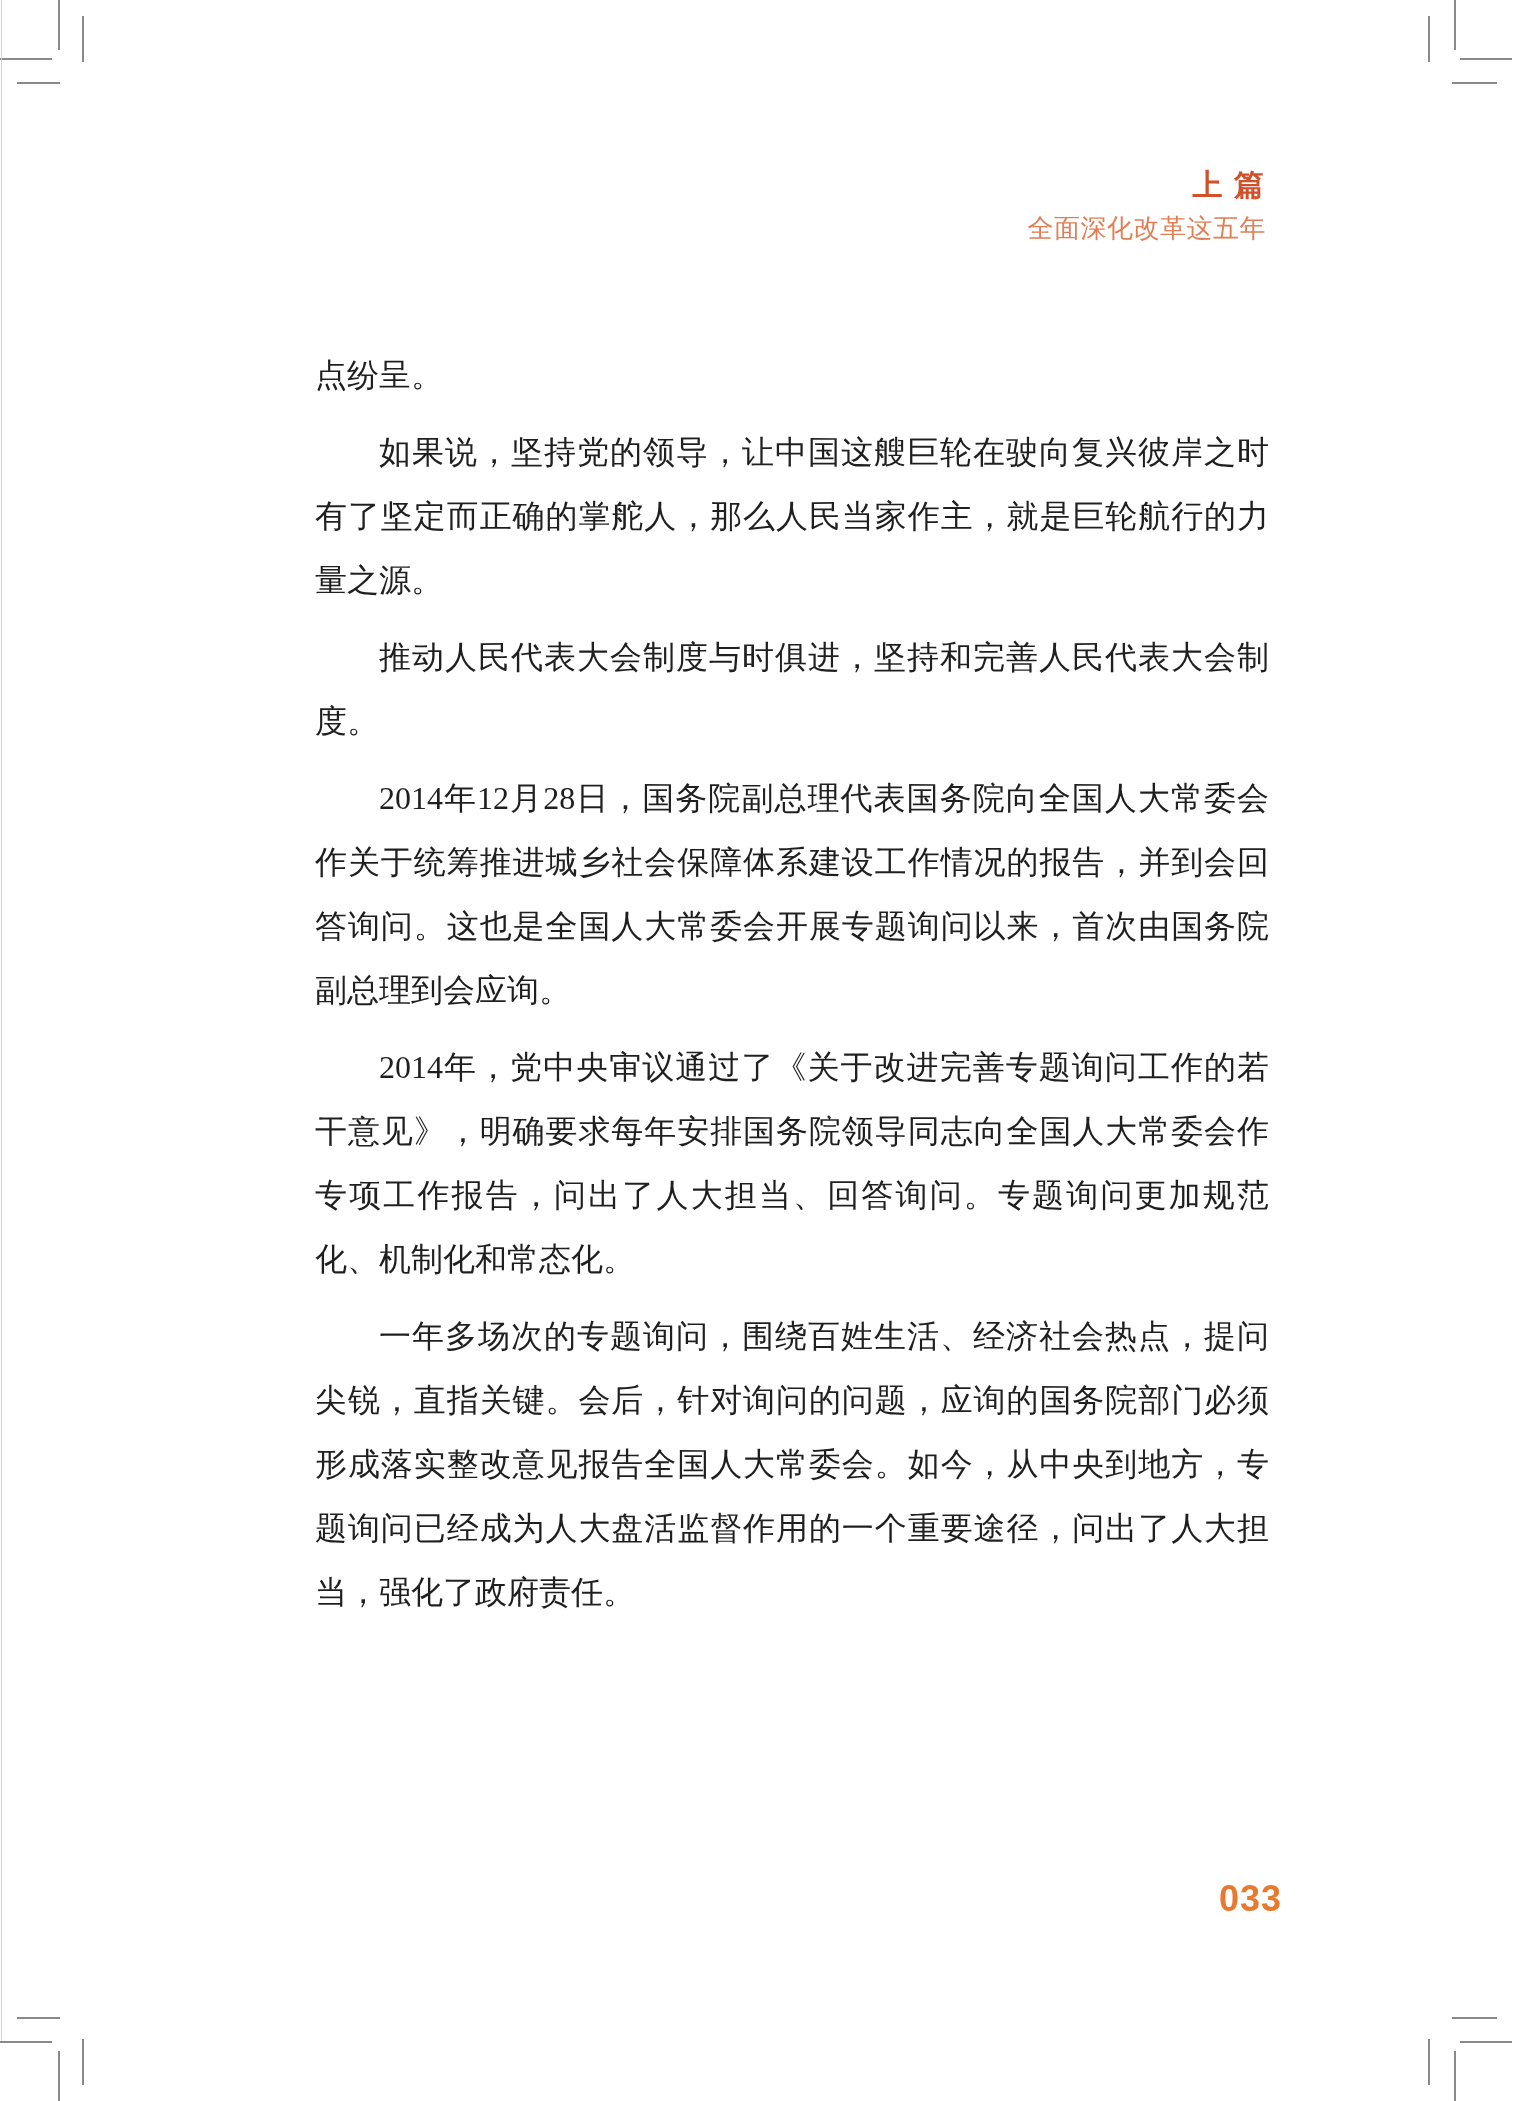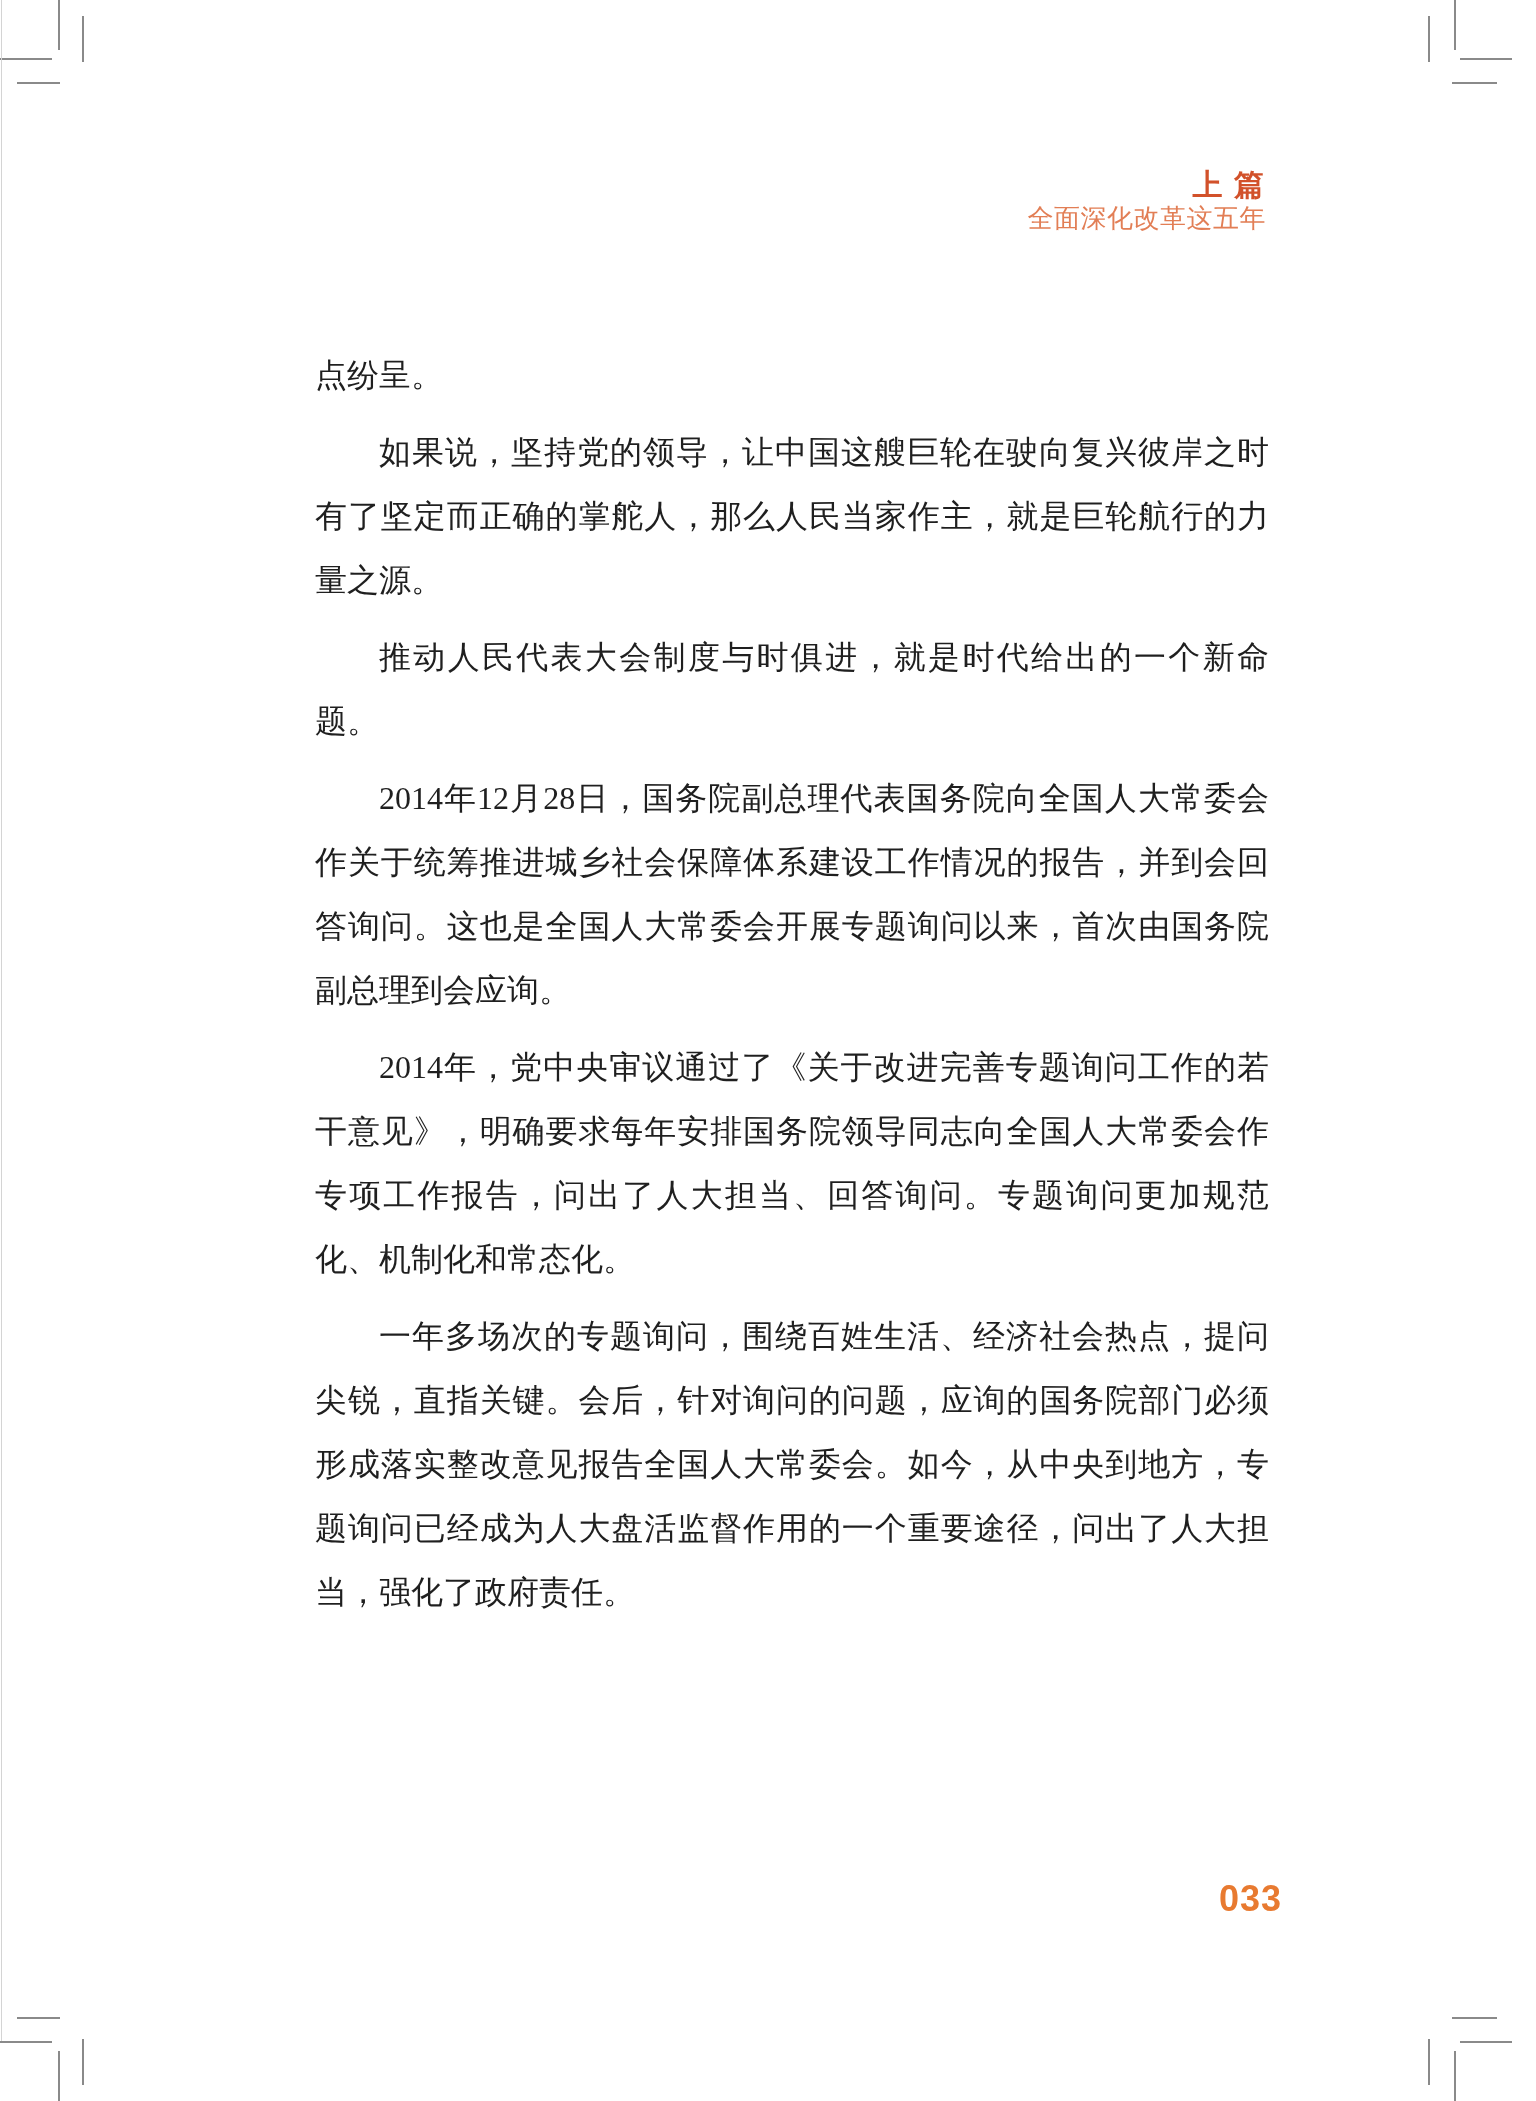--- a/index.html
+++ b/index.html
@@ -37,21 +37,21 @@
   .br.h1{right:0;bottom:58px;width:52px;height:2px}
   .br.h2{right:15px;bottom:82px;width:45px;height:2px}
   .page-edge{position:absolute;left:1px;top:0;width:1px;height:2041px;background:#d4d4d4;}
   
   .running-head{position:absolute;top:168px;right:246px;text-align:right;}
   .part-label{
     font-size:30px;line-height:34px;font-weight:700;
     letter-spacing:2px;color:var(--color-part_label,#d2512a);
   }
   .book-title{
-    margin-top:2px;font-size:26px;line-height:30px;font-weight:400;
+    margin-top:12px;font-size:26px;line-height:30px;font-weight:400;
     letter-spacing:0.5px;color:var(--color-book_title,#e27e55);
   }
   
   #body-text{
     position:absolute;left:302px;top:330px;width:980px;
     color:var(--color-body_text,#1f1f1f);
     font-size:32px;line-height:64px;
     text-align:justify;text-justify:inter-ideograph;
   }
   #body-text p{margin:13px;padding:0;}
@@ -98,21 +98,21 @@
   <div class="page-edge"></div>
 
   <header class="running-head">
     <div class="part-label">上 篇</div>
     <div class="book-title">全面深化改革这五年</div>
   </header>
 
   <main id="body-text">
       <p>点纷呈。</p>
       <p class="indent">如果说，坚持党的领导，让中国这艘巨轮在驶向复兴彼岸之时有了坚定而正确的掌舵人，那么人民当家作主，就是巨轮航行的力量之源。</p>
-      <p class="indent">推动人民代表大会制度与时俱进，就是时代给出的一个新命题。</p>
+      <p class="indent">推动人民代表大会制度与时俱进，坚持和完善人民代表大会制度。</p>
       <p class="indent">2014年12月28日，国务院副总理代表国务院向全国人大常委会作关于统筹推进城乡社会保障体系建设工作情况的报告，并到会回答询问。这也是全国人大常委会开展专题询问以来，首次由国务院副总理到会应询。</p>
       <p class="indent">2014年，党中央审议通过了《关于改进完善专题询问工作的若干意见》，明确要求每年安排国务院领导同志向全国人大常委会作专项工作报告，问出了人大担当、回答询问。专题询问更加规范化、机制化和常态化。</p>
       <p class="indent">一年多场次的专题询问，围绕百姓生活、经济社会热点，提问尖锐，直指关键。会后，针对询问的问题，应询的国务院部门必须形成落实整改意见报告全国人大常委会。如今，从中央到地方，专题询问已经成为人大盘活监督作用的一个重要途径，问出了人大担当，强化了政府责任。</p>
     </main>
 
   <footer class="page-number">033</footer>
 
 </div>
 
 </body></html>

